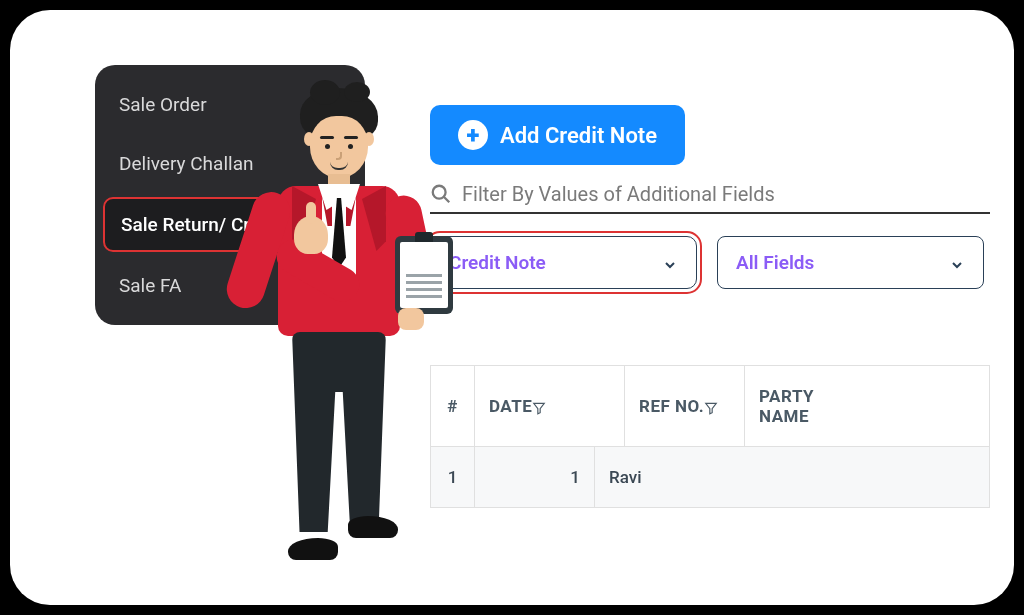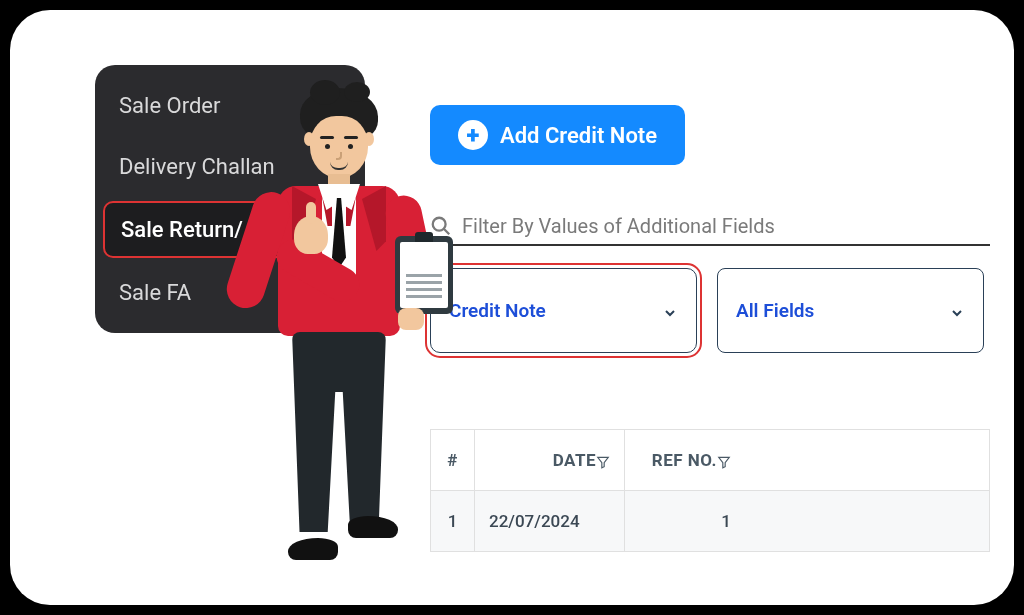--- a/index.html
+++ b/index.html
@@ -1,40 +1,40 @@
 <!DOCTYPE html>
 <html><head>
   <meta charset="utf-8">
   <style>
     * { margin: 0; padding: 0; box-sizing: border-box; font-family: -apple-system, BlinkMacSystemFont, 'Segoe UI', Roboto, sans-serif; }
     body { background: #000; width: 1024px; height: 615px; display: flex; align-items: center; justify-content: center; }
     .app-frame { background: #fff; width: 1004px; height: 595px; border-radius: 40px; position: relative; overflow: hidden; }
 
     .sidebar { position: absolute; top: 55px; left: 85px; background: #2b2b2e; border-radius: 20px; width: 270px; padding: 10px 0; z-index: 2; }
-    .sidebar-item { padding: 18px 24px; color: #d9d9da; font-size: 22px; cursor: pointer; }
+    .sidebar-item { padding: 18px 24px; color: #d9d9da; font-size: 19px; cursor: pointer; }
     .sidebar-item.active { background: #1d1d1f; border: 2px solid #d33; border-radius: 10px; margin: 4px 8px; padding: 14px 16px; color: #fff; font-weight: 500; }
 
     .main { position: absolute; top: 95px; left: 420px; right: 30px; }
     .add-btn { background: #148aff; color: #fff; border: none; border-radius: 10px; padding: 15px 28px; font-size: 22px; font-weight: 600; display: inline-flex; align-items: center; gap: 12px; cursor: pointer; }
     .plus-circle { width: 30px; height: 30px; background: #fff; border-radius: 50%; display: inline-flex; align-items: center; justify-content: center; color: #148aff; font-size: 24px; font-weight: 900; line-height: 1; }
 
-    .search-row { margin-top: 49px; display: flex; align-items: center; gap: 10px; border-bottom: 2px solid #333; padding-bottom: 6px; width: 560px; }
+    .search-row { margin-top: 17px; display: flex; align-items: center; gap: 10px; border-bottom: 2px solid #333; padding-bottom: 6px; width: 560px; }
     .search-row input { border: none; outline: none; font-size: 20px; flex: 1; color: #333; }
     .search-row input::placeholder { color: #7a7a7a; }
 
     .dropdown-row { margin-top: 22px; display: flex; gap: 20px; }
-    .select-box { border: 1px solid #2a4057; border-radius: 8px; padding: 30px 18px; display: flex; align-items: center; justify-content: space-between; font-size: 19px; color: #1d4ed8; font-weight: 600; cursor: pointer; width: 270px; }
+    .select-box { border: 1px solid #2a4057; border-radius: 8px; padding: 14px 18px; display: flex; align-items: center; justify-content: space-between; font-size: 19px; color: #8b5cf6; font-weight: 600; cursor: pointer; width: 270px; }
     .select-box.highlighted { outline: 2px solid #d33; outline-offset: 3px; border-radius: 10px; }
     
     .table-wrap { margin-top: 76px; border: 1px solid #e0e0e0; width: 560px; }
     .thead-row, .tbody-row { display: flex; }
     .th, .td { padding: 20px 14px; font-size: 17px; border-right: 1px solid #e0e0e0; display: flex; align-items: center; }
     .th:last-child, .td:last-child { border-right: none; }
     .thead-row { border-bottom: 1px solid #e0e0e0; }
-    .th { color: #4a5965; font-weight: 700; letter-spacing: 0.5px; justify-content: flex-end; }
+    .th { color: #4a5965; font-weight: 700; letter-spacing: 0.5px; justify-content: flex-start; }
     .tbody-row { background: #f7f8f9; }
     .td { color: #3b4854; font-weight: 500; }
     .c-idx { width: 44px; justify-content: center; }
     .c-date { width: 150px; }
     .c-ref { width: 120px; }
     .c-ref.td { justify-content: flex-end; }
     .c-party { width: 120px; }
     .c-recv { flex: 1; }
     .c-recv.td { justify-content: flex-end; }
 
@@ -173,22 +173,25 @@
           <span class="filter-icon"><svg viewBox="0 0 24 24" fill="none" stroke="#4a5965" stroke-width="2">
                 <polygon points="3 4 21 4 14 13 14 20 10 22 10 13 3 4"></polygon>
               </svg></span>
         </div>
         <div class="th c-ref">
           <span>REF NO.</span>
           <span class="filter-icon"><svg viewBox="0 0 24 24" fill="none" stroke="#4a5965" stroke-width="2">
                 <polygon points="3 4 21 4 14 13 14 20 10 22 10 13 3 4"></polygon>
               </svg></span>
         </div>
+        <div class="th c-party">
+            <span>PARTY NAME</span>
+          </div>
       </div>
       <div class="tbody-row">
         <div class="td c-idx">1</div>
-        <div class="td c-date">22/07/2024</div>
         <div class="td c-ref">1</div>
+        <div class="td c-party">Ravi</div>
       </div>
     </div>
   </div>
 
 </div>
 
 </body></html>

